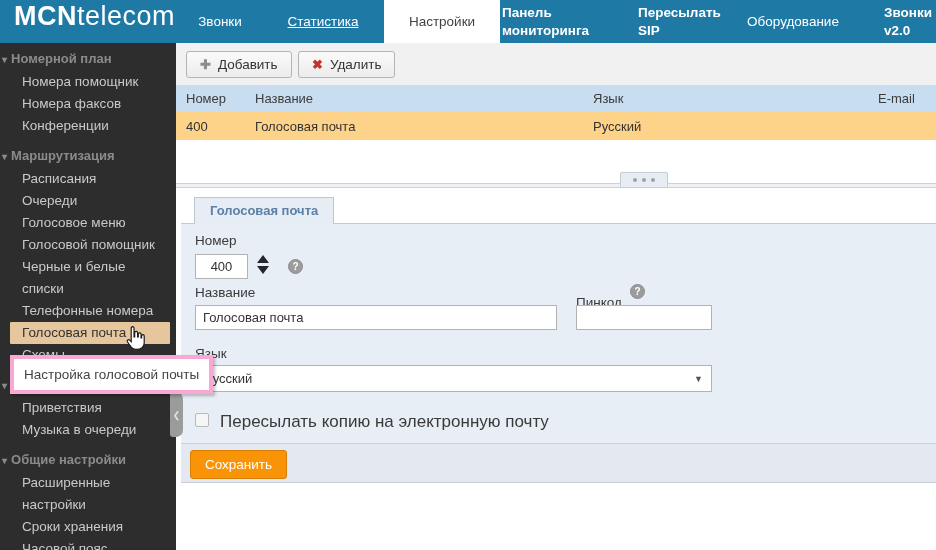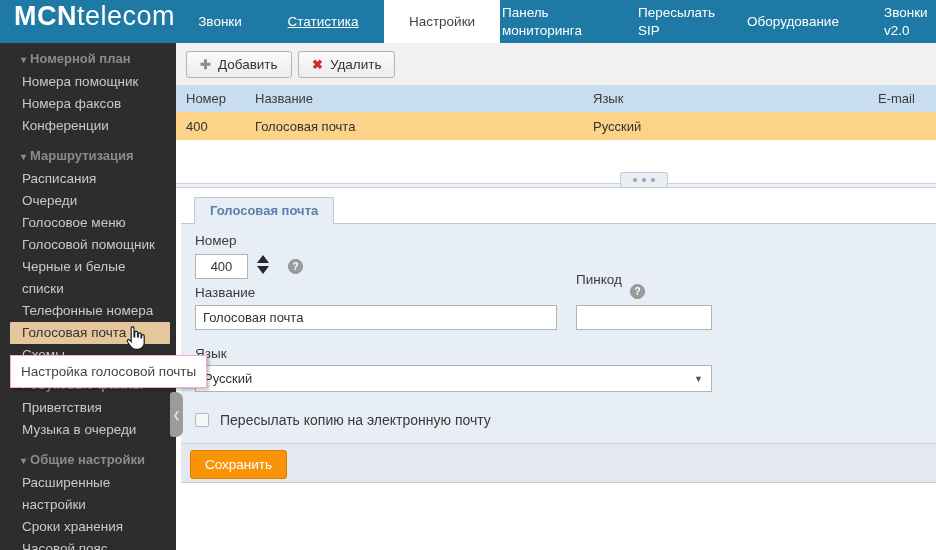--- a/index.html
+++ b/index.html
@@ -7,34 +7,34 @@
   body { position:relative; font-family:"Liberation Sans", sans-serif; background:#ffffff; }
 
   
   .navbar { position:absolute; left:0; top:0; width:936px; height:43px; background:#1e79a5; }
   .logo { position:absolute; left:14px; top:0; height:33px; display:flex; align-items:center;
           color:#fff; font-size:27px; letter-spacing:.5px; cursor:pointer; }
   .logo b { font-weight:700; }
   .logo span.rest { font-weight:400; }
   .nav-tab { position:absolute; top:0; height:43px; display:flex; align-items:center; justify-content:center;
              color:#fff; font-size:13.5px; line-height:18px; text-align:right; cursor:pointer; }
-  .nav-tab.two { justify-content:flex-start; text-align:left; }
+  .nav-tab.two { justify-content:flex-start; text-align:left;font-weight:bold; }
   .nav-tab.active { background:#ffffff; color:#444; }
   .t0 { left:188px; width:64px; }
   .t1 { left:278px; width:90px;text-decoration:underline; }
   .t2 { left:384px; width:116px; }
   .t3 { left:502px; width:96px; }
   .t4 { left:638px; width:82px; }
   .t5 { left:740px; width:106px; }
   .t6 { left:884px; width:52px; }
 
   
   .sidebar { position:absolute; left:0; top:43px; width:176px; height:507px; background:#2d2d2d;
              padding-top:5px; overflow:hidden; }
-  .sb-section { color:#8b8b8b; font-weight:bold; font-size:13px; line-height:22px; padding-left:21px;
+  .sb-section { color:#8b8b8b; font-weight:bold; font-size:13px; line-height:22px; padding-left:2px;
                 margin-top:8px; cursor:pointer; white-space:nowrap; }
   .sb-section:first-child { margin-top:0; }
   .sb-section .arrow { font-size:10px; margin-right:4px; color:#8b8b8b; }
   .sb-item { color:#c9c9c9; font-size:13.5px; line-height:22px; padding:0 8px 0 22px; cursor:pointer; }
   .sb-item.selected { background:#e6c69c; color:#333; margin-left:10px; margin-right:6px;
                       padding-left:12px; border-radius:1px; }
 
   .collapse-handle { position:absolute; left:170px; top:392px; width:13px; height:45px;
                      background:#9b9b9b; border-radius:3px 7px 7px 3px; z-index:6;
                      display:flex; align-items:center; justify-content:center; cursor:pointer; }
@@ -82,31 +82,31 @@
           align-items:center; justify-content:center; cursor:pointer; }
   .help-num { position:absolute; left:107px; top:35px; }
   .name-input { position:absolute; left:14px; top:81px; width:362px; }
   .pin-input  { position:absolute; left:395px; top:81px; width:136px; }
   .lang-select { position:absolute; left:14px; top:141px; width:517px; height:27px; background:#fff;
                  border:1px solid #b3b3b3; font-size:13px; color:#333; display:flex; align-items:center;
                  padding:0 8px; cursor:pointer; }
   .lang-select .arrow { margin-left:auto; font-size:9px; color:#555; }
   .checkbox { position:absolute; left:14px; top:189px; width:14px; height:14px; background:#f6f6f6;
               border:1px solid #b9b9b9; border-radius:2px; cursor:pointer; }
-  .cb-label { position:absolute; left:39px; top:188px; font-size:14px; color:#3a3a3a; }
+  .cb-label { position:absolute; left:39px; top:188px; font-size:17px; color:#3a3a3a; }
 
   .panel-footer { position:absolute; left:5px; right:0; top:400px; height:40px; background:#e3e8f1;
                   border-top:1px solid #ccd2db; border-bottom:1px solid #c6cbd4; }
   .save-btn { position:absolute; left:9px; top:6px; background:#f89406; border:1px solid #d87e05;
               border-radius:3px; color:#fff; font-size:13.5px; padding:6px 14px; cursor:pointer;
               font-family:"Liberation Sans", sans-serif; }
 
   
   .tooltip { position:absolute; left:10px; top:355px; z-index:20; background:#fff;
-             border:1px solid #f9a8d4; padding:8px 10px; font-size:13.5px; color:#444;
+             border:4px solid #f9a8d4; padding:8px 10px; font-size:13.5px; color:#444;
              white-space:nowrap; box-shadow:2px 2px 3px rgba(0,0,0,.25); }
   .cursor { position:absolute; left:122px; top:324px; z-index:30; width:26px; height:30px; pointer-events:none; }
 </style>
 </head>
 <body>
 
 <div class="navbar">
   <div class="logo">
     <b>MCN</b>
       <span class="rest">telecom</span>
@@ -186,21 +186,21 @@
     <input class="txt num-input" value="400" style="">
     <div class="spinner">
       <span class="up"></span>
       <span class="down"></span>
     </div>
     <span class="help help-num">?</span>
 
     <span class="lbl" style="left:14px; top:61px;">Название</span>
     <input class="txt name-input" value="Голосовая почта" style="">
 
-    <span class="lbl" style="left:395px; top:48px;">Пинкод</span>
+    <span class="lbl" style="left:395px; top:71px;">Пинкод</span>
     <span class="help" style="position:absolute; left:449px; top:60px;">?</span>
     <input class="txt pin-input" value="" style="">
 
     <span class="lbl" style="left:14px; top:122px;">Язык</span>
     <div class="lang-select">
       <span>Русский</span>
       <span class="arrow">▼</span>
     </div>
 
     <span class="checkbox"></span>

